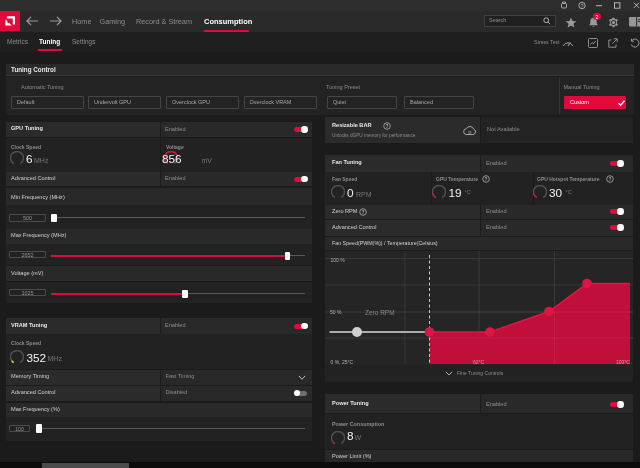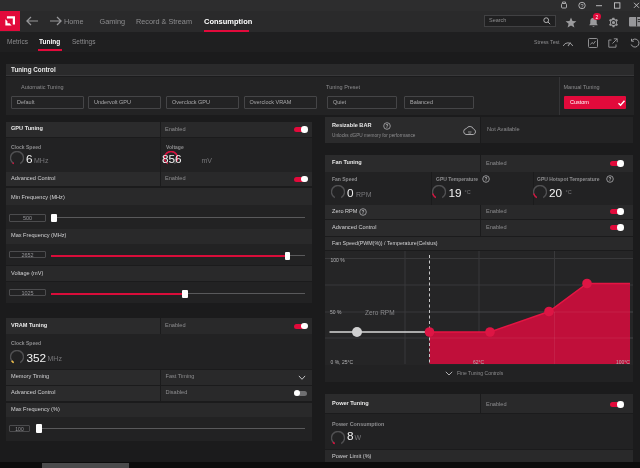--- a/index.html
+++ b/index.html
@@ -40,21 +40,21 @@
 <div class="a" style="left:0;top:11px;width:640px;height:21px;background:#2a2a2b"></div>
 <div class="a" style="left:0;top:11px;width:20px;height:20px;background:#e20a3b"></div>
 <svg class="a" style="left:4.5px;top:16px" width="10.5" height="10" viewBox="0 0 12 11">
   <path fill="#fff" d="M2.2 0 L11.6 0 L11.6 9.4 L8.9 9.4 L8.9 2.7 L2.2 2.7 Z"></path>
   <path fill="#fff" d="M0.4 3.4 L0.4 10.6 L7.6 10.6 L5.2 8.2 L2.8 8.2 L2.8 5.8 Z"></path>
 </svg>
 <svg class="a" style="left:25.5px;top:16px" width="36" height="10" viewBox="0 0 36 10" stroke="#97979a" stroke-width="1.2" fill="none">
   <path d="M12 5 L1 5 M5 1 L0.9 5 L5 9"></path>
   <path d="M24 5 L35 5 M31 1 L35.1 5 L31 9"></path>
 </svg>
-<div class="a t8 g" style="left:64px;top:17.5px">Home</div>
+<div class="a t8 g" style="left:72px;top:17.5px">Home</div>
 <div class="a t8 g" style="left:99.5px;top:17.5px">Gaming</div>
 <div class="a t8 g" style="left:136px;top:17.5px">Record &amp; Stream</div>
 <div class="a b" style="left:204px;top:17.5px;color:#fff;font-size:7.5px;line-height:1">Consumption</div>
 <div class="a" style="left:204px;top:29.5px;width:44.5px;height:2px;background:#e20a3b"></div>
 <div class="a" style="left:484px;top:15px;width:72px;height:11.5px;background:#202021;border:1px solid #414143"></div>
 <div class="a t65 g" style="left:489px;top:18px">Search</div>
 <svg class="a" style="left:543px;top:17px" width="8" height="8" viewBox="0 0 8 8" stroke="#c0c0c2" fill="none" stroke-width="0.9">
     <circle cx="3.2" cy="3.2" r="2.4"></circle>
     <path d="M5 5 L7.2 7.2"></path>
   </svg>
@@ -251,21 +251,21 @@
 <div class="a unit" style="left:464.5px;top:190px;font-size:5.5px">°C</div>
 <div class="a t5 b g" style="left:537px;top:176.5px">GPU Hotspot Temperature</div>
 <svg class="a" style="left:606px;top:175px" width="8" height="8" viewBox="0 0 8 8" fill="none" stroke="#b0b0b2" stroke-width="0.8">
     <circle cx="4" cy="4" r="3.3"></circle>
     <text x="4" y="6" font-size="4.8" fill="#b0b0b2" stroke="none" text-anchor="middle" font-weight="bold">?</text>
   </svg>
 <svg class="a" style="left:533px;top:185px" width="14" height="14" viewBox="0 0 14 14" fill="none">
 <path d="M10.25 12.63 A6.5 6.5 0 1 0 3.75 12.63" stroke="#505052" stroke-width="1.4"></path>
 <path d="M3.75 12.63 A6.5 6.5 0 0 1 0.72 8.68" stroke="#e20a3b" stroke-width="1.4"></path>
   </svg>
-<div class="a num" style="left:549px;top:188px">20</div>
+<div class="a num" style="left:549px;top:188px">30</div>
 <div class="a unit" style="left:565.5px;top:190px;font-size:5.5px">°C</div>
 <div class="a" style="left:325px;top:205px;width:155px;height:14px;background:#2b2b2c"></div>
 <div class="a" style="left:481px;top:205px;width:152px;height:14px;background:#29292a"></div>
 <div class="a t7 lt" style="left:332px;top:208.5px">Zero RPM</div>
 <svg class="a" style="left:359px;top:208px" width="8" height="8" viewBox="0 0 8 8" fill="none" stroke="#b0b0b2" stroke-width="0.8">
     <circle cx="4" cy="4" r="3.3"></circle>
     <text x="4" y="6" font-size="4.8" fill="#b0b0b2" stroke="none" text-anchor="middle" font-weight="bold">?</text>
   </svg>
 <div class="a t7 g" style="left:486px;top:208.5px">Enabled</div>
 <div class="tgl" style="left:610px;top:209px">

